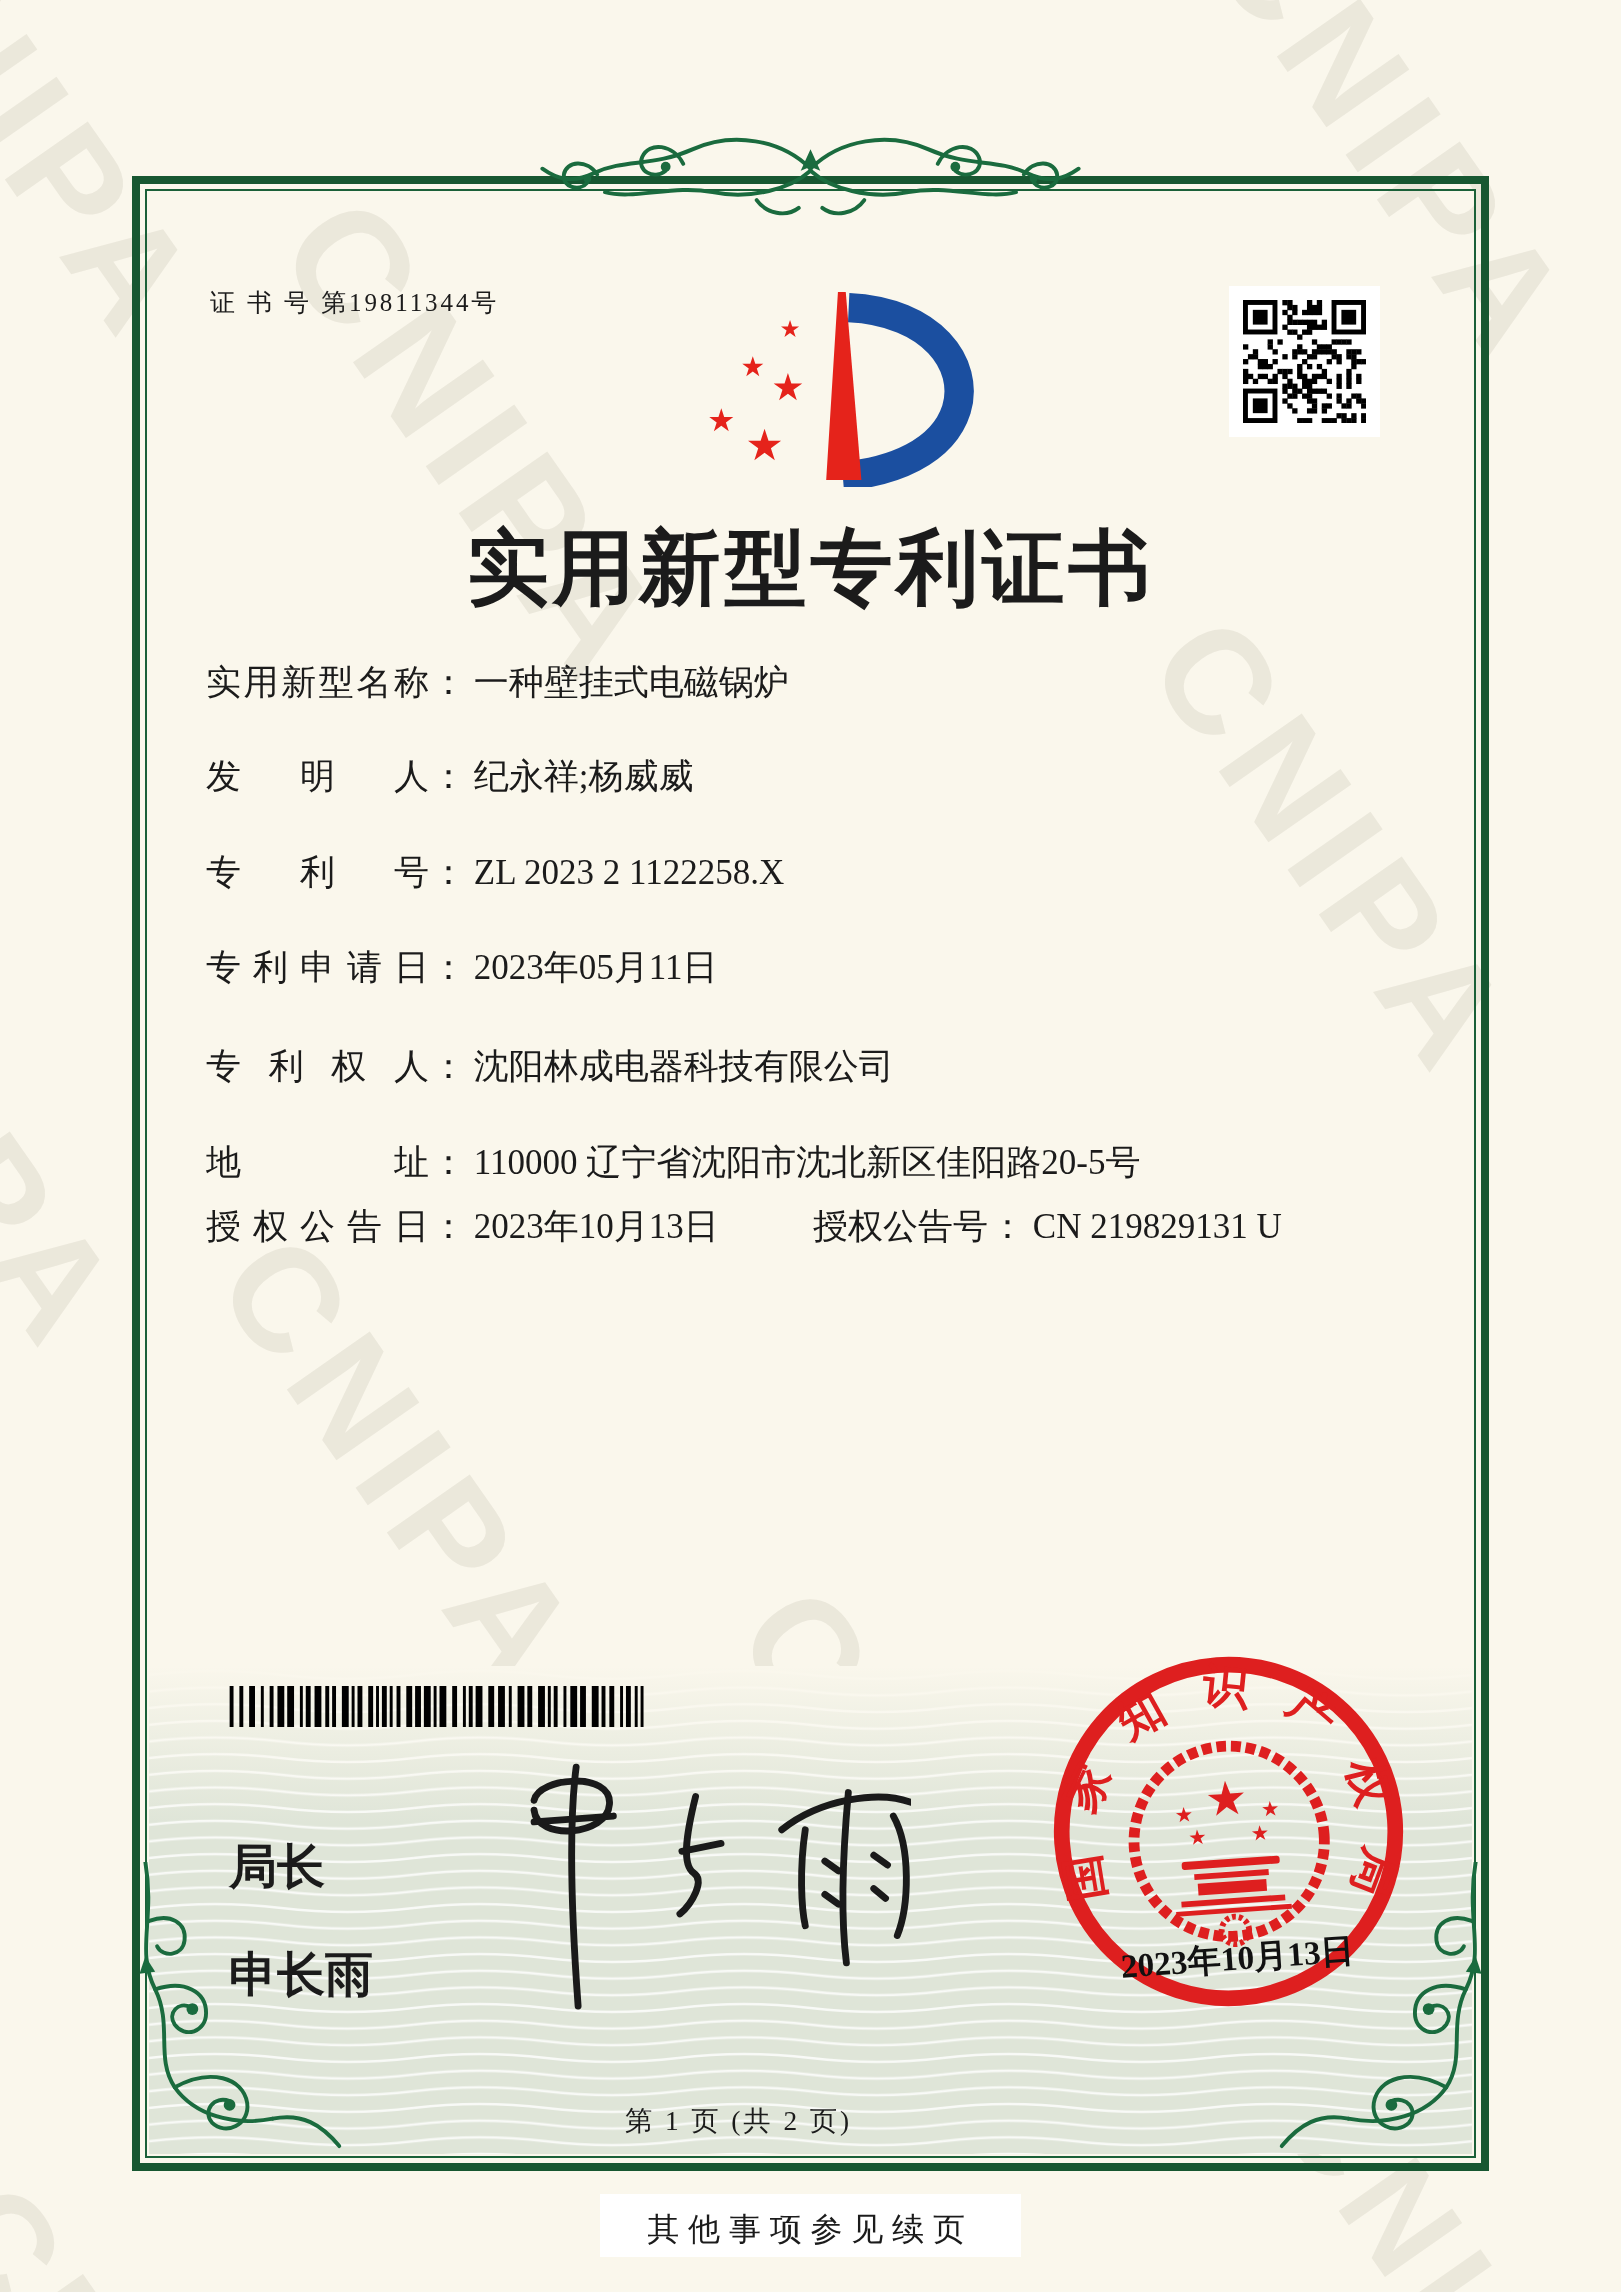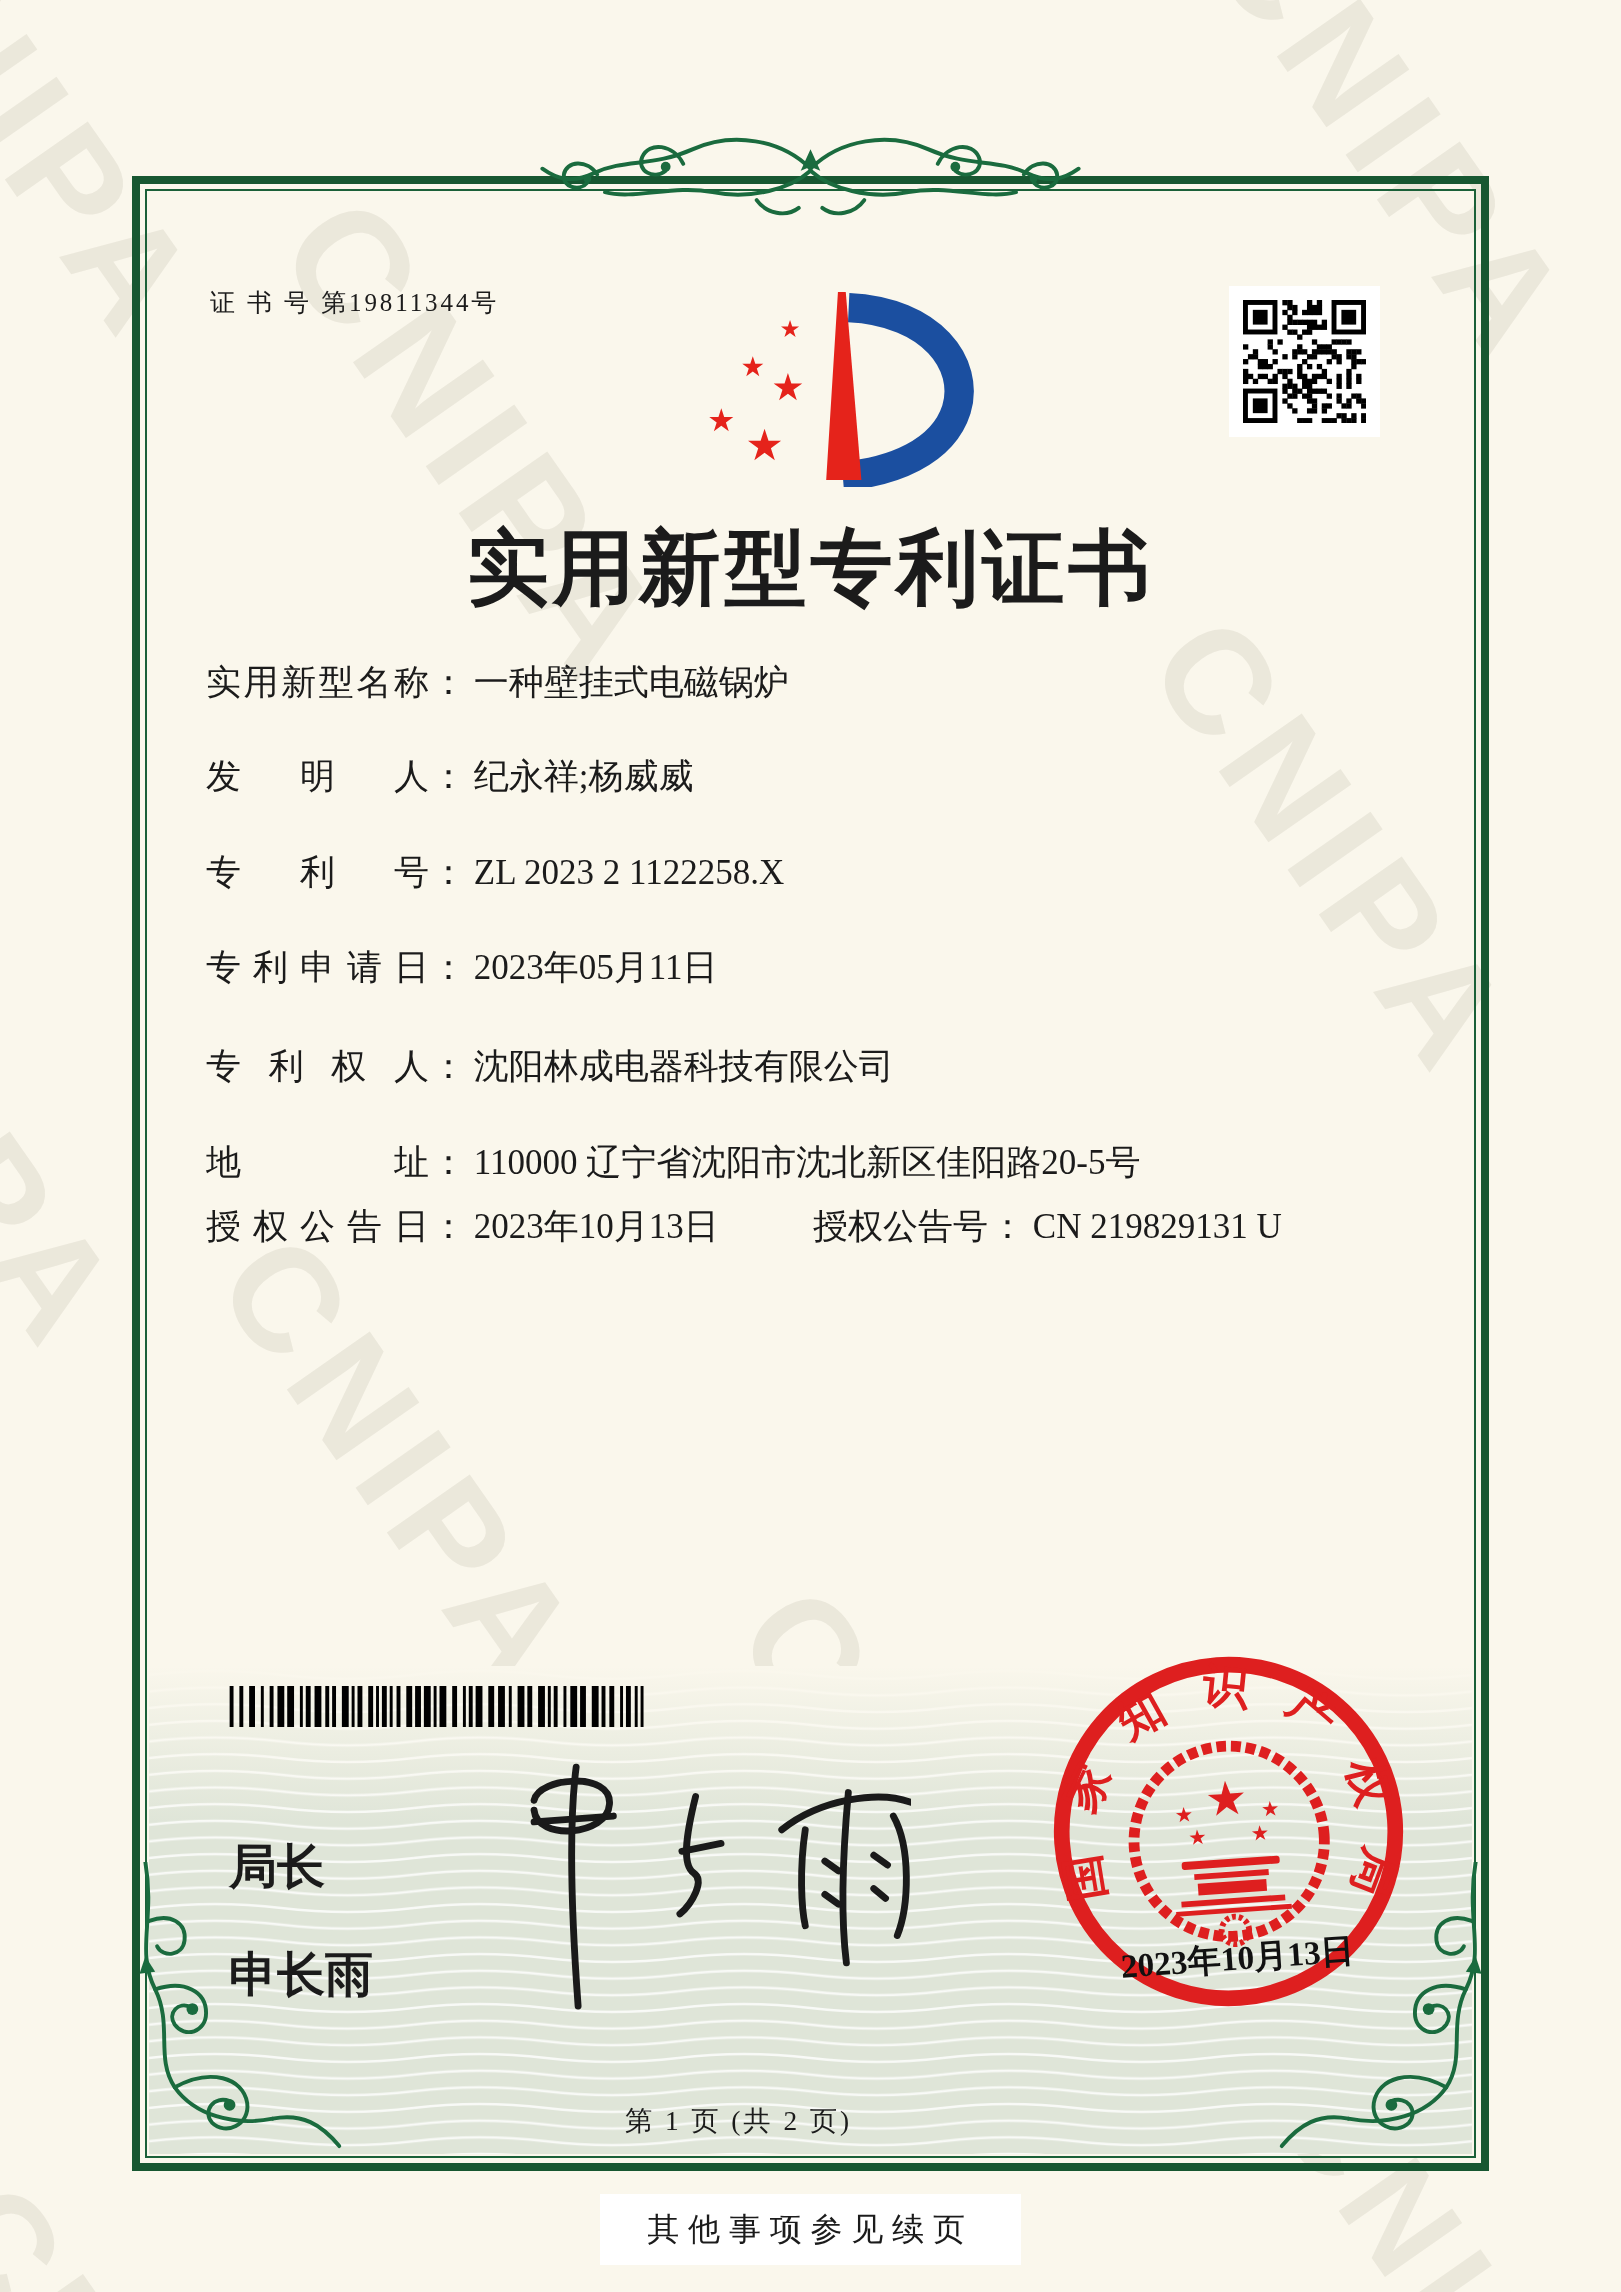--- a/index.html
+++ b/index.html
@@ -29,21 +29,21 @@
   .body-text p{margin:0;text-indent:2em;}
   .body-text p + p{margin-top:11.8px;}
   .barcode{position:absolute;left:229px;top:1686px;z-index:3;}
   .signer{position:absolute;left:229px;font-size:48px;font-weight:bold;
           font-family:"Liberation Sans","DejaVu Sans",sans-serif;z-index:3;}
   .signer.t1{top:1835px;} .signer.t2{top:1919px;margin-top:24px;}
   .signature{position:absolute;left:490px;top:1759px;z-index:3;}
   .seal{position:absolute;left:1047px;top:1650px;transform:rotate(-4deg);z-index:4;}
   .page-foot{position:absolute;left:132px;width:1213px;top:2103px;text-align:center;
              font-size:27.4px;letter-spacing:2.9px;z-index:3;}
-  .note-patch{position:absolute;left:600px;top:2194px;width:421px;height:71px;background:#fff;
+  .note-patch{position:absolute;left:600px;top:2194px;width:421px;height:63px;background:#fff;
               z-index:3;text-align:center;line-height:71px;font-size:32px;letter-spacing:8.8px;}
   .ornament{position:absolute;left:536px;top:110px;z-index:2;}
   .flourish{position:absolute;z-index:2;}
   .flourish.bl{left:116px;top:1862px;}
   .flourish.br{left:1270px;top:1862px;transform:scaleX(-1);}
 </style>
 </head>
 <body>
 
 <span class="wm" style="left:-59px;top:-147px">CNIPA</span>

